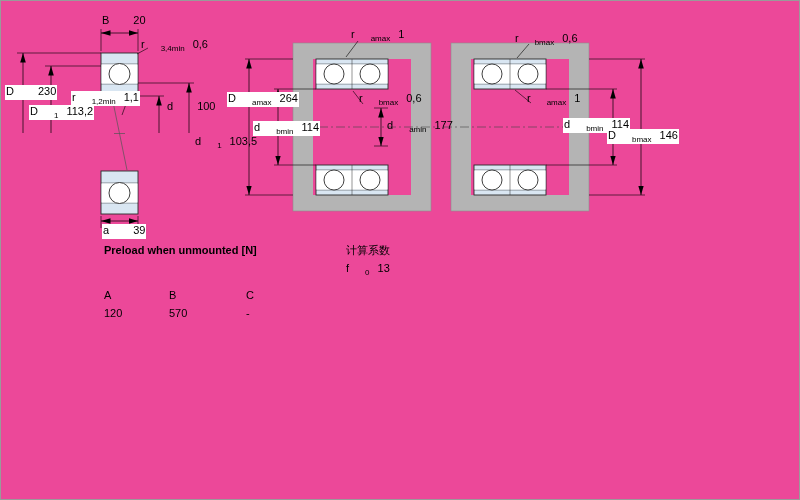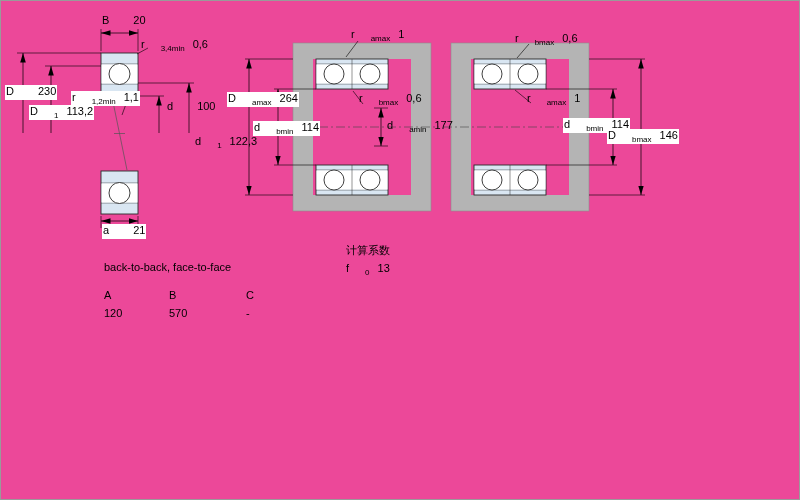--- a/index.html
+++ b/index.html
@@ -158,35 +158,35 @@
       <line class="dim2" x1="640" y1="58" x2="640" y2="194"></line>
     </g>
   </svg>
 
   <div class="lbl" style="left:101px;top:13px"><span>B</span><sub></sub><span class="val">20</span></div>
   <div class="lbl" style="left:140px;top:37px"><span>r</span><sub>3,4min</sub><span class="val">0,6</span></div>
   <div class="lbl mask" style="left:4px;top:84px"><span>D</span><sub></sub><span class="val">230</span></div>
   <div class="lbl mask" style="left:28px;top:104px"><span>D</span><sub>1</sub><span class="val">113,2</span></div>
   <div class="lbl mask" style="left:70px;top:90px"><span>r</span><sub>1,2min</sub><span class="val">1,1</span></div>
   <div class="lbl" style="left:166px;top:99px"><span>d</span><sub></sub><span class="val">100</span></div>
-  <div class="lbl" style="left:194px;top:134px"><span>d</span><sub>1</sub><span class="val">122,3</span></div>
-  <div class="lbl mask" style="left:101px;top:223px"><span>a</span><sub></sub><span class="val">21</span></div>
+  <div class="lbl" style="left:194px;top:134px"><span>d</span><sub>1</sub><span class="val">103,5</span></div>
+  <div class="lbl mask" style="left:101px;top:223px"><span>a</span><sub></sub><span class="val">39</span></div>
 
   <div class="lbl" style="left:350px;top:27px"><span>r</span><sub>amax</sub><span class="val">1</span></div>
   <div class="lbl mask" style="left:226px;top:91px"><span>D</span><sub>amax</sub><span class="val">264</span></div>
   <div class="lbl mask" style="left:252px;top:120px"><span>d</span><sub>bmin</sub><span class="val">114</span></div>
   <div class="lbl" style="left:358px;top:91px"><span>r</span><sub>bmax</sub><span class="val">0,6</span></div>
   <div class="lbl" style="left:386px;top:118px"><span>d</span><sub>amin</sub><span class="val">177</span></div>
 
   <div class="lbl" style="left:514px;top:31px"><span>r</span><sub>bmax</sub><span class="val">0,6</span></div>
   <div class="lbl" style="left:526px;top:91px"><span>r</span><sub>amax</sub><span class="val">1</span></div>
   <div class="lbl mask" style="left:562px;top:117px"><span>d</span><sub>bmin</sub><span class="val">114</span></div>
   <div class="lbl mask" style="left:606px;top:128px"><span>D</span><sub>bmax</sub><span class="val">146</span></div>
 
-  <div class="txt" style="left:103px;top:260px">back-to-back, face-to-face</div>
+  <div class="txt bold" style="left:103px;top:243px">Preload when unmounted [N]</div>
 
   <div class="ptable">
     <span>A</span>
     <span>B</span>
     <span>C</span>
     <span>120</span>
     <span>570</span>
     <span>-</span>
   </div>
 

